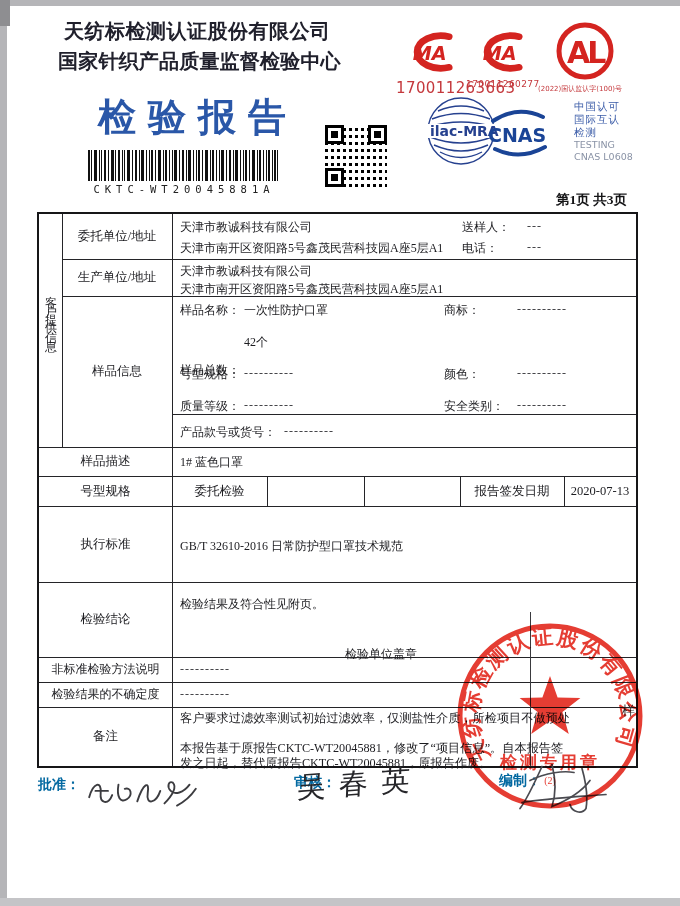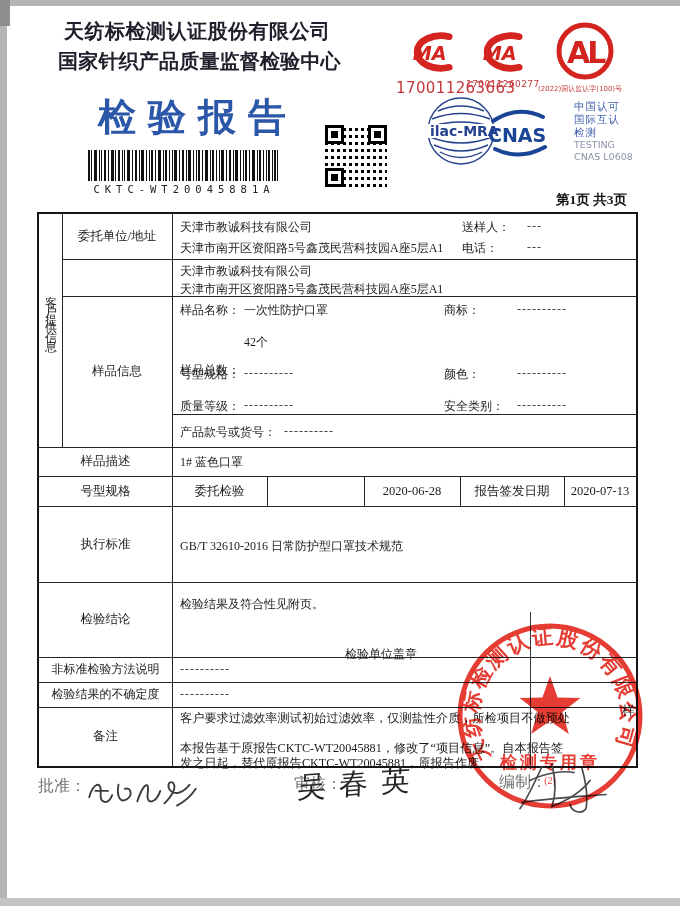--- a/index.html
+++ b/index.html
@@ -30,21 +30,21 @@
       box-sizing:border-box;padding:3px;}
   .qrnoise{width:100%;height:100%;
       background:repeating-linear-gradient(90deg,#000 0 3px,#fff 3px 6px),
                  repeating-linear-gradient(0deg,#000 0 3px,#fff 3px 7px);
       background-blend-mode:screen;}
   .finder{position:absolute;width:19px;height:19px;border:3px solid #000;background:#fff;
           box-sizing:border-box;}
   .finder::before{content:"";position:absolute;left:3px;top:3px;width:7px;height:7px;background:#000;}
   .stamp{position:absolute;left:450px;top:616px;width:200px;height:200px;opacity:0.9;
          mix-blend-mode:multiply;pointer-events:none;}
-  .footlabel{position:absolute;font-weight:normal;font-size:16px;color:#737373;white-space:nowrap;}
+  .footlabel{position:absolute;font-weight:bold;font-size:14px;color:#0369a1;white-space:nowrap;}
   .sig-review{position:absolute;left:297px;top:764px;font-size:29px;color:#26262a;
               letter-spacing:13px;transform:rotate(-4deg) skewX(-6deg);white-space:nowrap;}
 </style>
 </head>
 <body>
 
 <div class="abs edge" style="left:0;top:0;width:680px;height:6px;"></div>
 <div class="abs edge" style="left:0;top:0;width:7px;height:906px;"></div>
 <div class="abs" style="left:0;top:0;width:10px;height:26px;background:#8e8e91;"></div>
 <div class="abs" style="left:0;top:898px;width:680px;height:8px;background:#c4c4c7;"></div>
@@ -140,20 +140,21 @@
   </div>
 
   <div class="cell" style="left:23px;top:0;width:110px;height:45px;">委托单位/地址</div>
   <div class="txt" style="left:141px;top:5px;">天津市教诚科技有限公司</div>
   <div class="txt" style="left:141px;top:26px;">天津市南开区资阳路5号鑫茂民营科技园A座5层A1</div>
   <div class="txt" style="left:423px;top:5px;">送样人：</div>
   <div class="txt dash" style="left:488px;top:5px;">---</div>
   <div class="txt" style="left:423px;top:26px;">电话：</div>
   <div class="txt dash" style="left:488px;top:26px;">---</div>
 
+  <div class="cell" style="left:23px;top:45px;width:110px;height:37px;">生产单位/地址</div>
   <div class="txt" style="left:141px;top:49px;">天津市教诚科技有限公司</div>
   <div class="txt" style="left:141px;top:67px;">天津市南开区资阳路5号鑫茂民营科技园A座5层A1</div>
 
   <div class="cell" style="left:23px;top:82px;width:110px;height:151px;">样品信息</div>
   <div class="txt" style="left:141px;top:88px;">样品名称：</div>
   <div class="txt" style="left:205px;top:88px;">一次性防护口罩</div>
   <div class="txt" style="left:405px;top:88px;">商标：</div>
   <div class="txt dash" style="left:478px;top:88px;">----------</div>
   <div class="txt" style="left:141px;top:120px;margin-top:28px;">样品总数：</div>
   <div class="txt" style="left:205px;top:120px;">42个</div>
@@ -166,21 +167,20 @@
   <div class="txt" style="left:405px;top:184px;">安全类别：</div>
   <div class="txt dash" style="left:478px;top:184px;">----------</div>
   <div class="txt" style="left:141px;top:210px;">产品款号或货号：</div>
   <div class="txt dash" style="left:245px;top:210px;">----------</div>
 
   <div class="cell" style="left:0;top:233px;width:133px;height:29px;">样品描述</div>
   <div class="txt" style="left:141px;top:240px;">1# 蓝色口罩</div>
 
   <div class="cell" style="left:0;top:262px;width:133px;height:30px;">号型规格</div>
   <div class="cell" style="left:133px;top:262px;width:95px;height:30px;">委托检验</div>
-  <div class="cell" style="left:325px;top:262px;width:96px;height:30px;">2020-06-28</div>
   <div class="cell" style="left:421px;top:262px;width:104px;height:30px;">报告签发日期</div>
   <div class="cell" style="left:525px;top:262px;width:72px;height:30px;">2020-07-13</div>
 
   <div class="cell" style="left:0;top:292px;width:133px;height:76px;">执行标准</div>
   <div class="txt" style="left:141px;top:324px;">GB/T 32610-2016  日常防护型口罩技术规范</div>
 
   <div class="cell" style="left:0;top:368px;width:133px;height:75px;">检验结论</div>
   <div class="txt" style="left:141px;top:382px;">检验结果及符合性见附页。</div>
   <div class="txt" style="left:306px;top:432px;">检验单位盖章</div>
 

